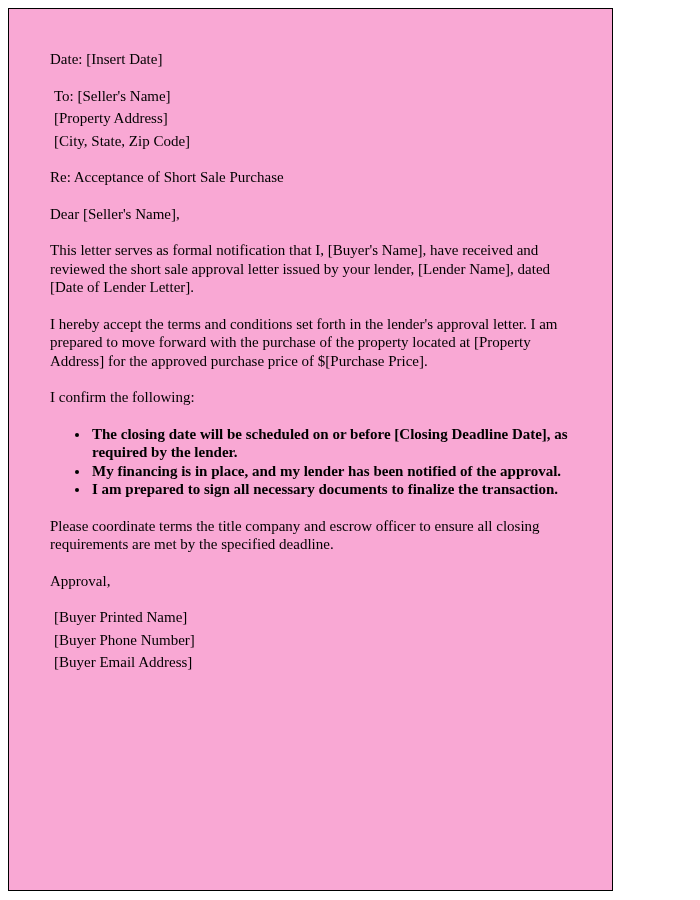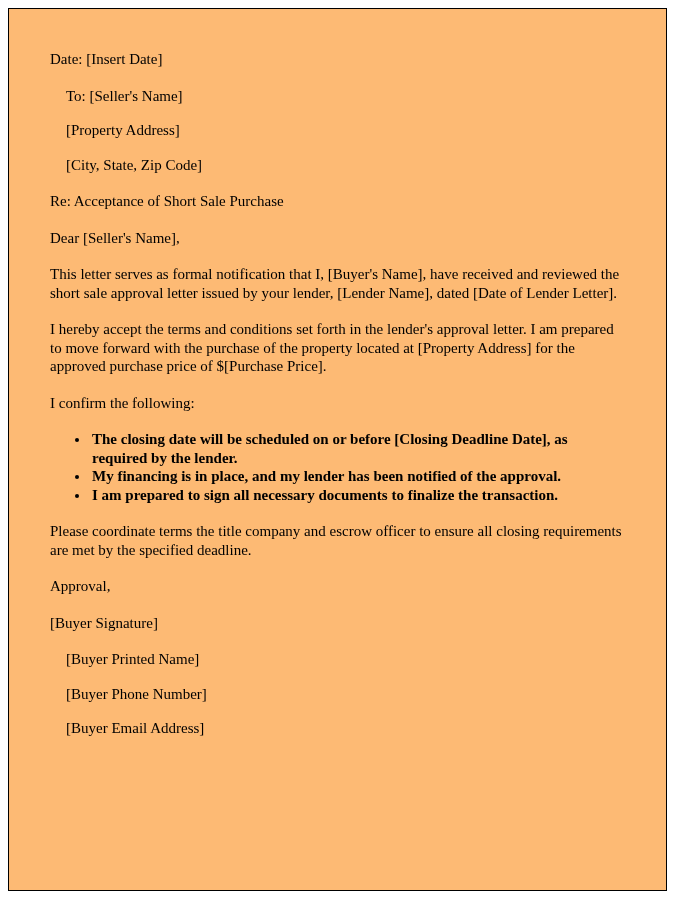--- a/index.html
+++ b/index.html
@@ -7,38 +7,38 @@
     padding: 0;
     background: #ffffff;
     width: 700px;
     height: 900px;
     font-family: "Liberation Serif", "DejaVu Serif", serif;
   }
   .page {
     position: absolute;
     left: 8px;
     top: 8px;
-    width: 659px;
+    width: 605px;
     height: 883px;
-    background: #fdba74;
+    background: #f9a8d4;
     border: 1px solid #000000;
     box-sizing: border-box;
   }
   .letter {
     padding: 41px 40px 0 41px;
     color: #000000;
     font-size: 15px;
     line-height: 18.5px;
   }
   .para {
     margin: 0 0 18px 0;
     white-space: pre-line;
   }
   .line {
-    margin: 16px;
+    margin: 4px;
   }
   .block {
     margin: 0 0 18px 0;
   }
   ul.confirm-list {
     margin: 0 0 18px 0;
     padding: 0 0 0 40px;
     list-style-type: disc;
     font-weight: bold;
   }
@@ -74,21 +74,20 @@
     <ul class="confirm-list">
       <li>The closing date will be scheduled on or before [Closing Deadline Date], as required by the lender.</li>
       <li>My financing is in place, and my lender has been notified of the approval.</li>
       <li>I am prepared to sign all necessary documents to finalize the transaction.</li>
     </ul>
 
     <p class="para">Please coordinate terms the title company and escrow officer to ensure all closing requirements are met by the specified deadline.</p>
 
     <p class="para">Approval,</p>
 
-    <p class="para">[Buyer Signature]</p>
 
     <div class="block">
       <p class="line">[Buyer Printed Name]</p>
       <p class="line">[Buyer Phone Number]</p>
       <p class="line">[Buyer Email Address]</p>
     </div>
 
   </div>
 </div>
 

